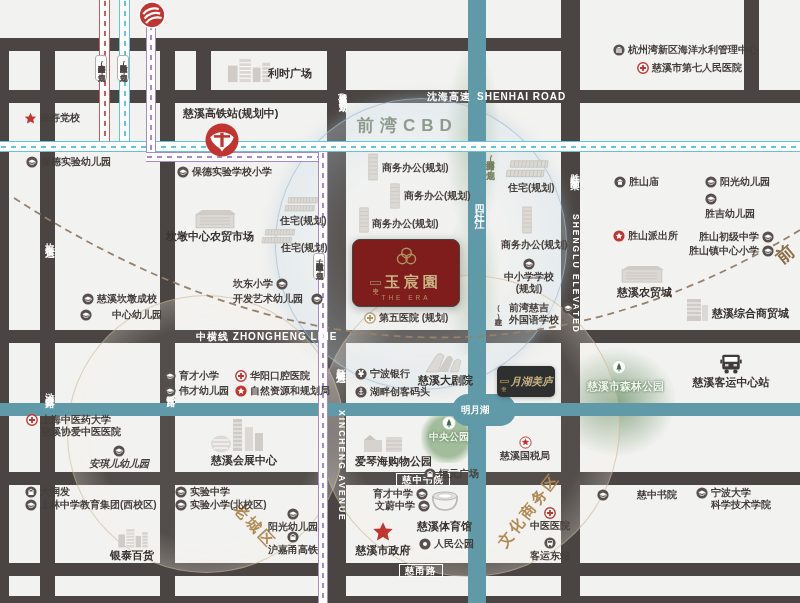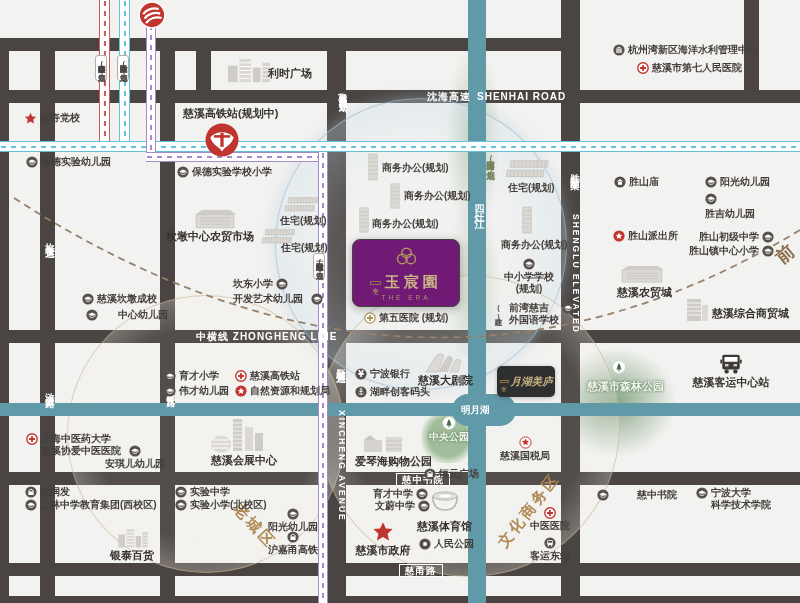--- a/index.html
+++ b/index.html
@@ -43,21 +43,21 @@
   .poi.big{font-size:11px;color:#37322f;}
   .poi.stack{flex-direction:column;align-items:center;gap:1px;text-align:center;}
   .poi.iconRight{flex-direction:row-reverse;justify-content:flex-end;}
   .poi.light{color:#f2f6ee;text-shadow:0 0 3px rgba(95,130,95,.9),0 0 2px rgba(95,130,95,.9);}
   .poi.vert{writing-mode:vertical-rl;text-orientation:upright;font-size:7.5px;color:#5a544f;}
   .poi .ic{flex:none;display:block;}
   .poi .ic svg{display:block;}
   .deco{position:absolute;z-index:6;pointer-events:none;}
   .deco svg{display:block;width:100%;height:100%;}
   
-  .project-box{position:absolute;left:352px;top:239px;width:106px;height:66px;background:#701a75;
+  .project-box{position:absolute;left:352px;top:239px;width:106px;height:66px;background:#7f1d1d;
     border-radius:8px;border:1px solid #43453f;box-shadow:0 2px 8px rgba(40,40,40,.35);
     display:flex;flex-direction:column;align-items:center;justify-content:center;z-index:8;}
   .pname-row{display:flex;align-items:center;gap:4px;margin-top:1px;}
   .pbrand{color:#b1945e;font-size:6px;line-height:1.1;writing-mode:vertical-rl;text-orientation:upright;
     border:0.5px solid #8d7448;padding:1px;}
   .pname{color:#cbb486;font-size:15px;font-weight:700;letter-spacing:4px;
     font-family:"Liberation Serif","DejaVu Serif",serif;}
   .pen{color:#b1945e;font-size:6.5px;letter-spacing:3px;margin-top:2px;}
   .sister{position:absolute;left:497px;top:366px;width:58px;height:31px;background:#2e302f;border-radius:5px;
     display:flex;align-items:center;justify-content:center;gap:2px;z-index:8;box-shadow:0 1px 4px rgba(40,40,40,.3);}
@@ -156,20 +156,21 @@
   <div class="rlabel v" style="left:561px;top:166px;width:19px;font-size:9.5px">胜陆高架</div>
   <div class="rlabel v" style="left:561px;top:214px;width:19px;font-size:8.5px">SHENGLU ELEVATED</div>
   <div class="rlabel v" style="left:40px;top:235px;width:15px;font-size:9.5px">坎墩大道</div>
   <div class="rlabel v" style="left:40px;top:385px;width:15px;font-size:9.5px">浒崇公路</div>
   <div class="rlabel v" style="left:160px;top:383px;width:15px;font-size:9px">青少年宫路</div>
 
   <div class="wlabel" style="left:469px;top:197px;width:17px;writing-mode:vertical-rl;text-orientation:upright;font-size:10px;letter-spacing:7px;text-align:center">四灶江</div>
   <div class="wlabel" style="left:461px;top:404px;font-size:9.5px;line-height:12px">明月湖</div>
   <div class="wlabel" style="left:485px;top:154px;writing-mode:vertical-rl;text-orientation:upright;font-size:8.5px;color:#76805f;font-weight:700">河滨公园(规划)</div>
 
+  <div class="zone" style="left:357px;top:114px;font-size:17px;letter-spacing:6px;color:#8d9b8f">前湾CBD</div>
   <div class="zone" style="left:243px;top:500px;font-size:15px;letter-spacing:3px;color:#b08a54;transform:rotate(47deg);transform-origin:0 0">老城区</div>
   <div class="zone" style="left:494px;top:540px;font-size:15px;letter-spacing:3px;color:#b08a54;transform:rotate(-52deg);transform-origin:0 0">文化商务区</div>
   <div class="zone" style="left:776px;top:242px;font-size:18px;color:#8a6f4a;transform:rotate(-40deg)">前</div>
 
   <div id="deco-layer">
       <span class="deco" style="left: 226px; top: 55px; width: 46px; height: 29px;">
         <svg viewBox="0 0 48 30" preserveAspectRatio="none">
           <rect x="2" y="11" width="10" height="17" fill="#cfccc8"></rect>
           <rect x="14" y="4" width="12" height="24" fill="#dbd8d4"></rect>
           <path d="M14 8h12M14 12h12M14 16h12M14 20h12M14 24h12" stroke="#fff" stroke-width="1"></path>
@@ -398,21 +399,21 @@
         <span class="ic">
           <svg viewBox="0 0 12 12" width="12" height="12">
             <circle cx="6" cy="6" r="5.6" fill="#57504d"></circle>
             <path d="M2.3 5.2 6 3.4l3.7 1.8L6 7z" fill="#fff"></path>
             <path d="M3.9 6.2v1.5c0 .9 4.2 .9 4.2 0V6.2" fill="none" stroke="#fff" stroke-width=".8"></path>
             <path d="M9.3 5.5v1.8" stroke="#fff" stroke-width=".6"></path>
           </svg>
         </span>
         <span>慈溪坎墩成校</span>
       </div>
-      <div class="poi" style="left: 86px; top: 309px; gap: 20px;">
+      <div class="poi" style="left: 80px; top: 309px; gap: 20px;">
         <span class="ic">
           <svg viewBox="0 0 12 12" width="12" height="12">
             <circle cx="6" cy="6" r="5.6" fill="#57504d"></circle>
             <path d="M2.3 5.2 6 3.4l3.7 1.8L6 7z" fill="#fff"></path>
             <path d="M3.9 6.2v1.5c0 .9 4.2 .9 4.2 0V6.2" fill="none" stroke="#fff" stroke-width=".8"></path>
             <path d="M9.3 5.5v1.8" stroke="#fff" stroke-width=".6"></path>
           </svg>
         </span>
         <span>中心幼儿园</span>
       </div>
@@ -524,33 +525,33 @@
           </svg>
         </span>
         <span>胜山镇中心小学</span>
       </div>
       <div class="poi big" style="left: 617px; top: 286px;">
         <span>慈溪农贸城</span>
       </div>
       <div class="poi big" style="left: 712px; top: 307px;">
         <span>慈溪综合商贸城</span>
       </div>
-      <div class="poi" style="left: 26px; top: 433px;">
+      <div class="poi" style="left: 26px; top: 414px;">
         <span class="ic">
           <svg viewBox="0 0 12 12" width="12" height="12">
             <circle cx="6" cy="6" r="5.2" fill="#fff" stroke="#c13530" stroke-width="1.4"></circle>
             <path d="M5.1 3h1.8v2.1H9v1.8H6.9V9H5.1V6.9H3V5.1h2.1z" fill="#c13530"></path>
           </svg>
         </span>
         <span>
           <div>上海中医药大学</div>
           <div>慈溪协爱中医医院</div>
         </span>
       </div>
-      <div class="poi stack" style="left: 104px; top: 445px; width: 62px;">
+      <div class="poi stack" style="left: 88px; top: 445px; width: 62px; font-style: italic;">
         <span class="ic">
           <svg viewBox="0 0 12 12" width="12" height="12">
             <circle cx="6" cy="6" r="5.6" fill="#57504d"></circle>
             <path d="M2.3 5.2 6 3.4l3.7 1.8L6 7z" fill="#fff"></path>
             <path d="M3.9 6.2v1.5c0 .9 4.2 .9 4.2 0V6.2" fill="none" stroke="#fff" stroke-width=".8"></path>
             <path d="M9.3 5.5v1.8" stroke="#fff" stroke-width=".6"></path>
           </svg>
         </span>
         <span>安琪儿幼儿园</span>
       </div>
@@ -576,21 +577,21 @@
         </span>
         <span>伟才幼儿园</span>
       </div>
       <div class="poi" style="left: 235px; top: 370px;">
         <span class="ic">
           <svg viewBox="0 0 12 12" width="12" height="12">
             <circle cx="6" cy="6" r="5.2" fill="#fff" stroke="#c13530" stroke-width="1.4"></circle>
             <path d="M5.1 3h1.8v2.1H9v1.8H6.9V9H5.1V6.9H3V5.1h2.1z" fill="#c13530"></path>
           </svg>
         </span>
-        <span>慈溪高铁站</span>
+        <span>华阳口腔医院</span>
       </div>
       <div class="poi" style="left: 235px; top: 385px;">
         <span class="ic">
           <svg viewBox="0 0 12 12" width="12" height="12">
             <circle cx="6" cy="6" r="5.6" fill="#c13530"></circle>
             <path d="M6 2.6l1 2.2 2.4.2-1.8 1.6.5 2.4L6 7.7 3.9 9l.5-2.4-1.8-1.6 2.4-.2z" fill="#fff"></path>
           </svg>
         </span>
         <span>自然资源和规划局</span>
       </div>

